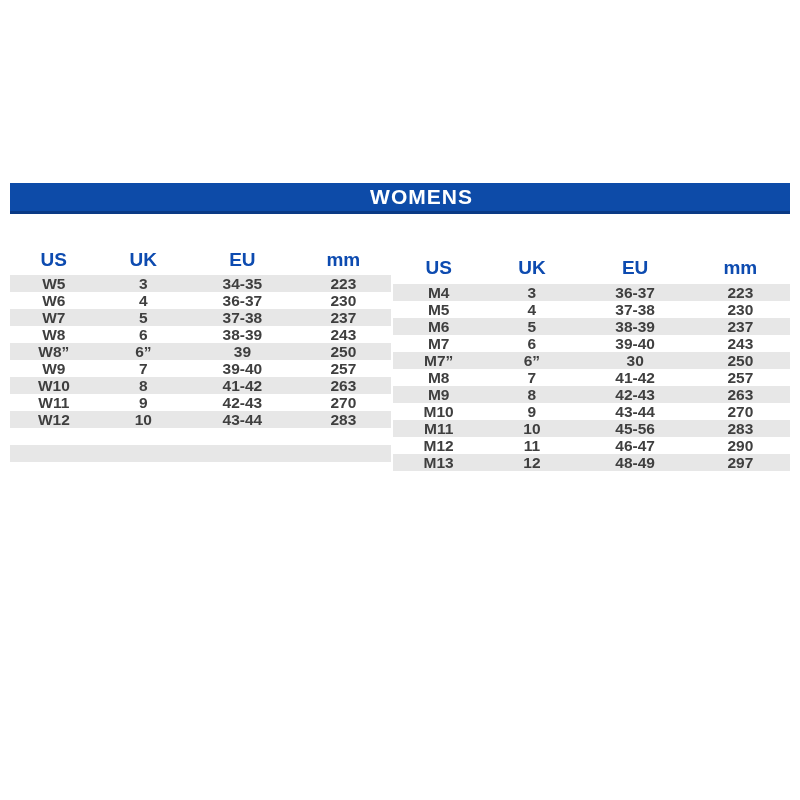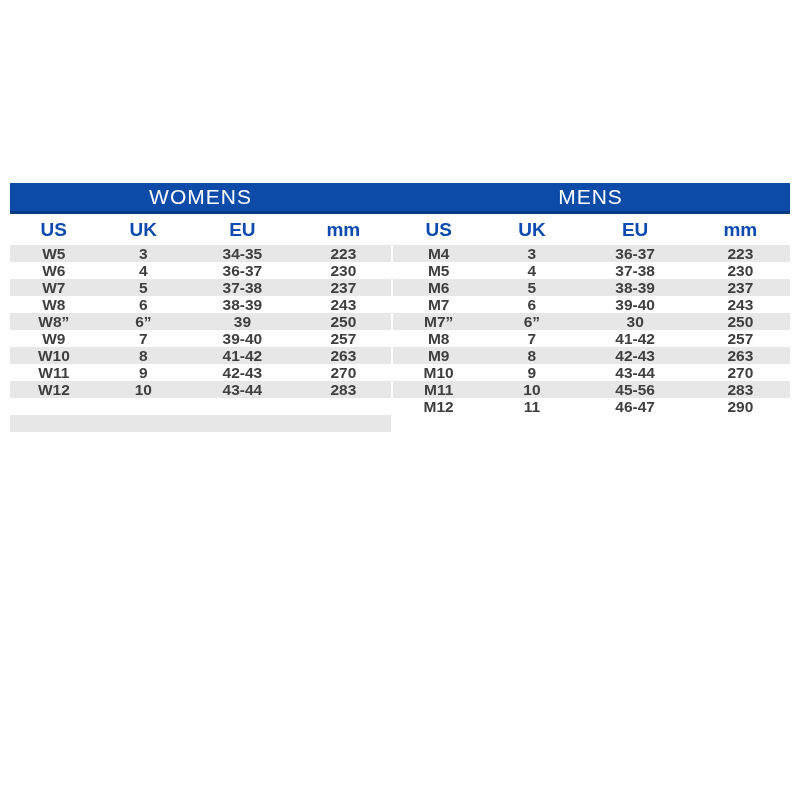--- a/index.html
+++ b/index.html
@@ -27,29 +27,31 @@
   }
   .chart-header{
     display:flex;
     background:var(--header-bg);
     border-bottom:3px solid var(--header-border);
     height:28px;
   }
   .title-cell{
     display:flex;align-items:center;justify-content:center;
     color:var(--header-text);
-    font-weight:normal;
+    font-weight:bold;
     font-size:21px;
     letter-spacing:1px;
+    padding-left:43px;
   }
   .title-cell:first-child{width:381px;}
   .title-cell:last-child{flex:1;}
   .chart-body{
     display:flex;
-    align-items:flex-start;
+    align-items:center;
+    margin-top:30px;
   }
   .section{display:flex;flex-direction:column;}
   .section.left{width:381px;}
   .section.right{flex:1;}
   .v-divider{
     width:2px;
     background:var(--divider);
   }
   .row{
     display:grid;
@@ -70,21 +72,20 @@
     color:var(--column-header-text);
   }
   .data-row.alt{background:var(--row-alt-bg);}
 </style>
 </head>
 <body>
 
 <div class="size-chart">
   <div class="chart-header">
       <div class="title-cell">WOMENS</div>
-      <div class="title-cell">MENS</div>
     </div>
   <div class="chart-body">
       <div class="section left">
         <div class="row header-row">
           <div class="cell">US</div>
           <div class="cell">UK</div>
           <div class="cell">EU</div>
           <div class="cell">mm</div>
         </div>
         <div class="row data-row alt">
@@ -221,15 +222,21 @@
           <div class="cell">10</div>
           <div class="cell">45-56</div>
           <div class="cell">283</div>
         </div>
         <div class="row data-row">
           <div class="cell">M12</div>
           <div class="cell">11</div>
           <div class="cell">46-47</div>
           <div class="cell">290</div>
         </div>
+        <div class="row data-row alt">
+          <div class="cell">M13</div>
+          <div class="cell">12</div>
+          <div class="cell">48-49</div>
+          <div class="cell">297</div>
+        </div>
       </div>
     </div>
 </div>
 
 </body></html>

